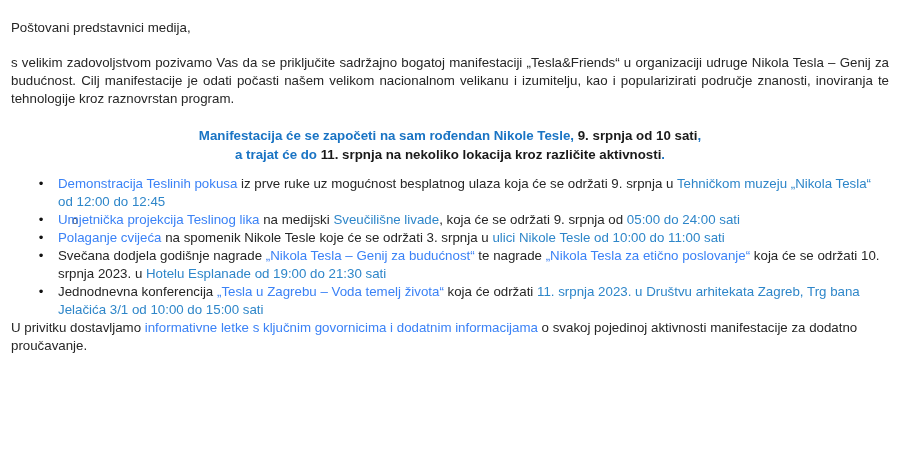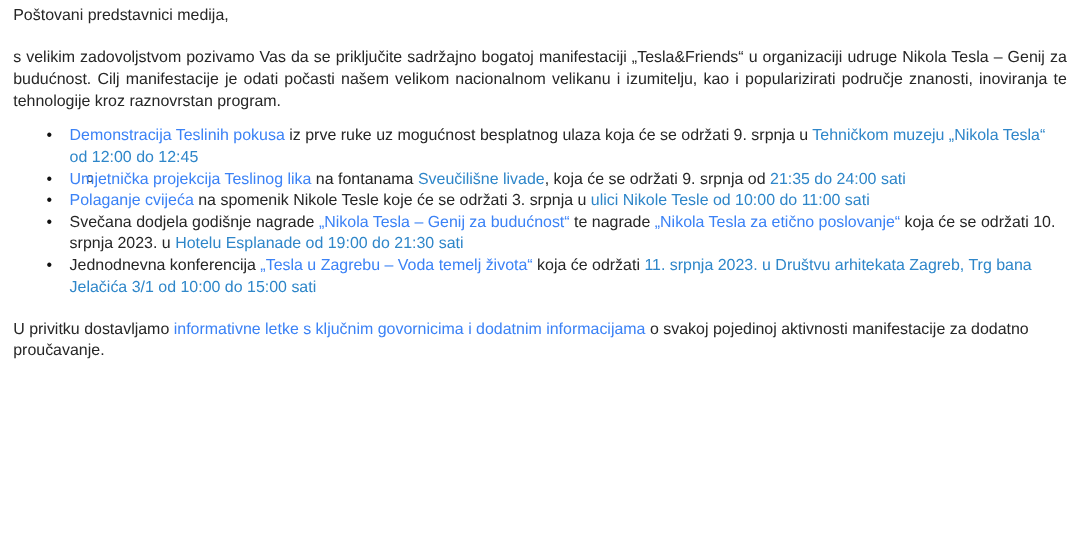--- a/index.html
+++ b/index.html
@@ -1,64 +1,68 @@
 <!DOCTYPE html>
 <html><head>
 <meta charset="utf-8">
 <style>
   html, body { margin: 0; padding: 0; background: #ffffff; }
   body {
     width: 900px; height: 451px; overflow: hidden;
     font-family: "Liberation Sans", "DejaVu Sans", sans-serif;
     font-size: 13.3px; color: #262626; line-height: 18px;
   }
-  .page { position: relative; padding: 3px 11px 0 11px; }
+  .page { position: relative; padding: 18px 11px 0 11px; }
   p { margin: 0; }
   .greeting { margin-top: 1px; }
   .intro { margin-top: 17px; text-align: justify; text-justify: inter-word; }
   .highlight { margin-top: 18px; text-align: center; font-weight: bold; line-height: 19px; }
   .blue { color: #1a74c4; }
   .blue-link { color: #2e86c9; }
   .dark { color: #1a1a1a; }
   .lead { margin-top: 14px; }
   ul.acts { margin: 11px 0 0 0; padding: 0 0 0 47px; list-style: none; }
   ul.acts > li { position: relative; margin: 0; padding: 0; }
   ul.acts > li .bullet {
     position: absolute; left: -22px; top: 0; width: 10px; text-align: center; color: #111;
   }
   ul.sub { list-style: none; margin: 0; padding: 0 0 0 33px; }
   ul.sub li { position: relative; }
   ul.sub li .bullet { position: absolute; left: -21px; top: 0; color: #333; font-size: 11px; }
   b { font-weight: normal; color: #3b82f6; }
-  .attach { margin-top: 17px; }
+  .attach { }
   .closing { margin-top: 17px; }
 </style>
 </head>
 <body>
 
 <div class="page">
   <p class="greeting">Poštovani predstavnici medija,</p>
 
   <p class="intro">s velikim zadovoljstvom pozivamo Vas da se priključite sadržajno bogatoj manifestaciji „Tesla&amp;Friends“ u organizaciji udruge Nikola Tesla – Genij za budućnost. Cilj manifestacije je odati počasti našem velikom nacionalnom velikanu i izumitelju, kao i popularizirati područje znanosti, inoviranja te tehnologije kroz raznovrstan program.</p>
 
+  <p class="highlight">
+    <span class="blue">Manifestacija će se započeti na sam rođendan Nikole Tesle,</span><span class="dark"> 9. srpnja od 10 sati</span><span class="blue">,</span><br>
+    <span class="blue">a trajat će do </span><span class="dark">11. srpnja na nekoliko lokacija kroz različite aktivnosti</span><span class="blue">.</span>
+  </p>
 
 
   <ul class="acts">
     <li>
       <span class="bullet">•</span>
       <b>Demonstracija Teslinih pokusa</b><span> iz prve ruke uz mogućnost besplatnog ulaza koja će se održati 9. srpnja u </span><span class="blue-link">Tehničkom muzeju „Nikola Tesla“ od 12:00 do 12:45</span>
       <ul class="sub">
         <li>
           <span class="bullet">o</span>
         </li>
       </ul>
     </li>
     <li>
       <span class="bullet">•</span>
-      <b>Umjetnička projekcija Teslinog lika</b><span> na fontanama </span><span class="blue-link">Sveučilišne livade</span><span>, koja će se održati 9. srpnja od </span><span class="blue-link">21:35 do 24:00 sati</span>
+      <b>Umjetnička projekcija Teslinog lika</b><span> na medijski </span><span class="blue-link">Sveučilišne livade</span><span>, koja će se održati 9. srpnja od </span><span class="blue-link">05:00 do 24:00 sati</span>
     </li>
     <li>
       <span class="bullet">•</span>
       <b>Polaganje cvijeća</b><span> na spomenik Nikole Tesle koje će se održati 3. srpnja u </span><span class="blue-link">ulici Nikole Tesle od 10:00 do 11:00 sati</span>
     </li>
     <li>
       <span class="bullet">•</span>
       <span>Svečana dodjela godišnje nagrade </span><b>„Nikola Tesla – Genij za budućnost“</b><span> te nagrade </span><b>„Nikola Tesla za etično poslovanje“</b><span> koja će se održati 10. srpnja 2023. u </span><span class="blue-link">Hotelu Esplanade od 19:00 do 21:30 sati</span>
     </li>
     <li>

